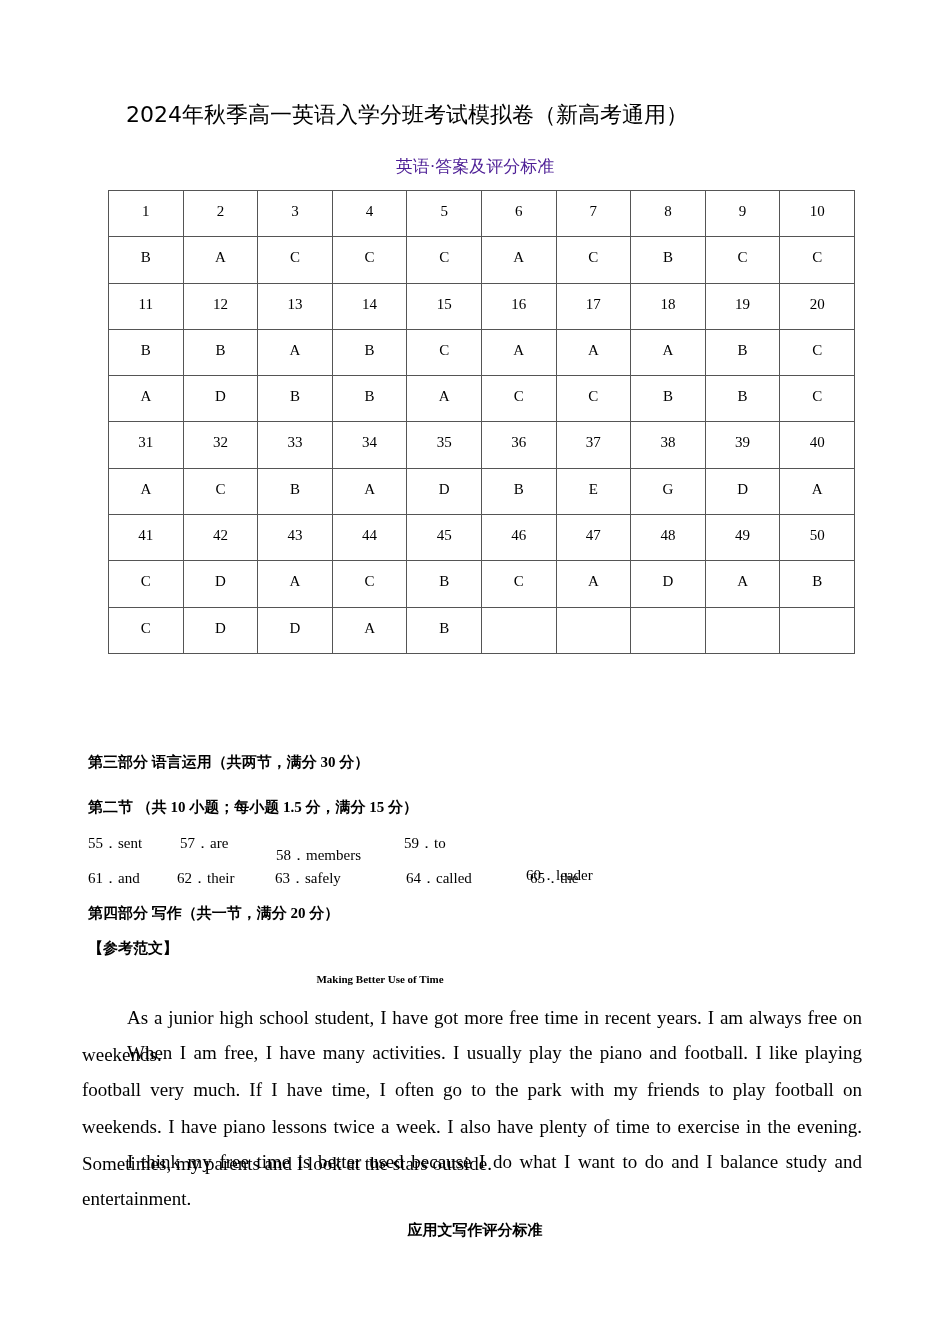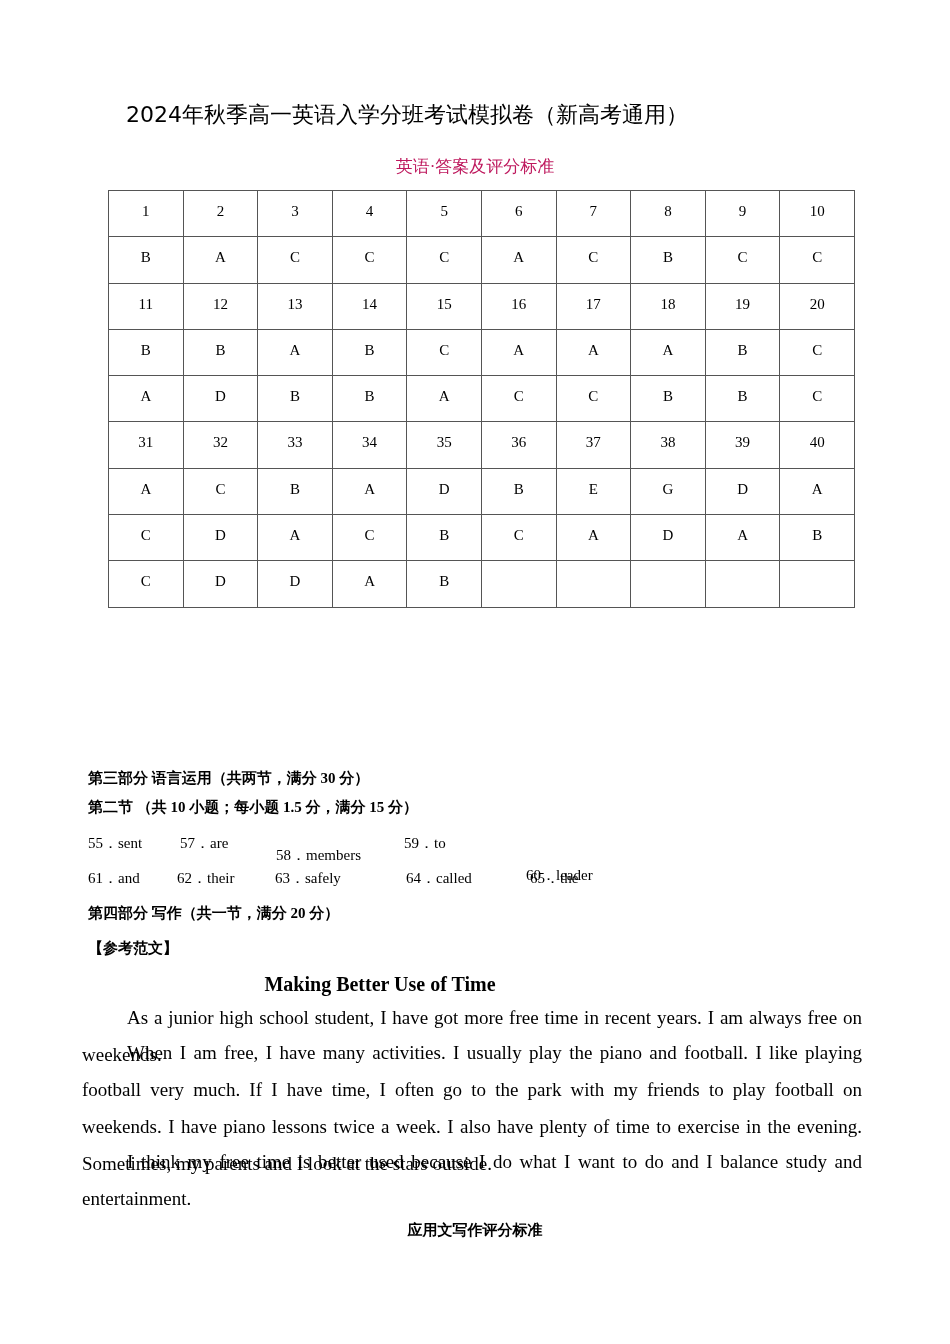--- a/index.html
+++ b/index.html
@@ -1,24 +1,24 @@
 <!DOCTYPE html>
 <html><head>
 <meta charset="utf-8">
 <style>
   html, body { margin: 0; padding: 0; background: #ffffff; }
   body { width: 950px; height: 1344px; position: relative; overflow: hidden; color: #000; font-family: "Liberation Serif", "DejaVu Serif", serif; }
   .title { position: absolute; top: 100px; left: 0; width: 814px; text-align: center; font-family: "DejaVu Sans", "Liberation Sans", sans-serif; font-size: 22px; letter-spacing: 0px; }
-  .subtitle { position: absolute; top: 155px; left: 0; width: 950px; text-align: center; font-size: 17px; color: #be185d; }
+  .subtitle { position: absolute; top: 155px; left: 0; width: 950px; text-align: center; font-size: 17px; color: #4c1d95; }
   table.answers { position: absolute; top: 190px; left: 108px; width: 747px; border-collapse: collapse; table-layout: fixed; }
   table.answers td { border: 1px solid #555; height: 46.3px; text-align: center; vertical-align: top; padding-top: 12px; box-sizing: border-box; font-size: 15px; }
   .line { position: absolute; left: 88px; font-size: 15px; white-space: nowrap; }
   .bold { font-weight: bold; }
   .blank-row span { position: absolute; }
-  .essay-title { position: absolute; top: 973px; left: 0; width: 760px; text-align: center; font-weight: bold; font-size: 20px; }
+  .essay-title { position: absolute; top: 973px; left: 0; width: 760px; text-align: center; font-weight: bold; font-size: 11px; }
   .para { position: absolute; left: 82px; width: 780px; font-size: 19px; line-height: 37px; text-align: justify; }
   .footer-title { position: absolute; top: 1221px; left: 0; width: 950px; text-align: center; font-weight: bold; font-family: "DejaVu Sans", sans-serif; font-size: 15px; }
 </style>
 </head>
 <body>
 
 <div class="title">2024年秋季高一英语入学分班考试模拟卷（新高考通用）</div>
 <div class="subtitle">英语·答案及评分标准</div>
 
 <table class="answers">
@@ -101,20 +101,32 @@
         <td>B</td>
         <td>A</td>
         <td>D</td>
         <td>B</td>
         <td>E</td>
         <td>G</td>
         <td>D</td>
         <td>A</td>
       </tr>
       <tr>
+        <td>41</td>
+        <td>42</td>
+        <td>43</td>
+        <td>44</td>
+        <td>45</td>
+        <td>46</td>
+        <td>47</td>
+        <td>48</td>
+        <td>49</td>
+        <td>50</td>
+      </tr>
+      <tr>
         <td>C</td>
         <td>D</td>
         <td>A</td>
         <td>C</td>
         <td>B</td>
         <td>C</td>
         <td>A</td>
         <td>D</td>
         <td>A</td>
         <td>B</td>
@@ -127,21 +139,21 @@
         <td>B</td>
         <td></td>
         <td></td>
         <td></td>
         <td></td>
         <td></td>
       </tr>
     </tbody>
 </table>
 
-<div class="line bold" style="top:769px;">第三部分    语言运用（共两节，满分 30 分）</div>
+<div class="line bold" style="top:753px;">第三部分    语言运用（共两节，满分 30 分）</div>
 <div class="line bold" style="top:798px;">第二节  （共 10 小题；每小题 1.5 分，满分 15 分）</div>
 
 <div class="blank-row">
   <span style="top:834px;left:88px;" class="line">55．sent</span>
   <span style="top:834px;left:180px;" class="line">57．are</span>
   <span style="top:834px;left:276px;margin-top:12px;" class="line">58．members</span>
   <span style="top:834px;left:404px;" class="line">59．to</span>
   <span style="top:866px;left:526px;text-align:center;" class="line">60．leader</span>
 </div>
 <div class="blank-row">

